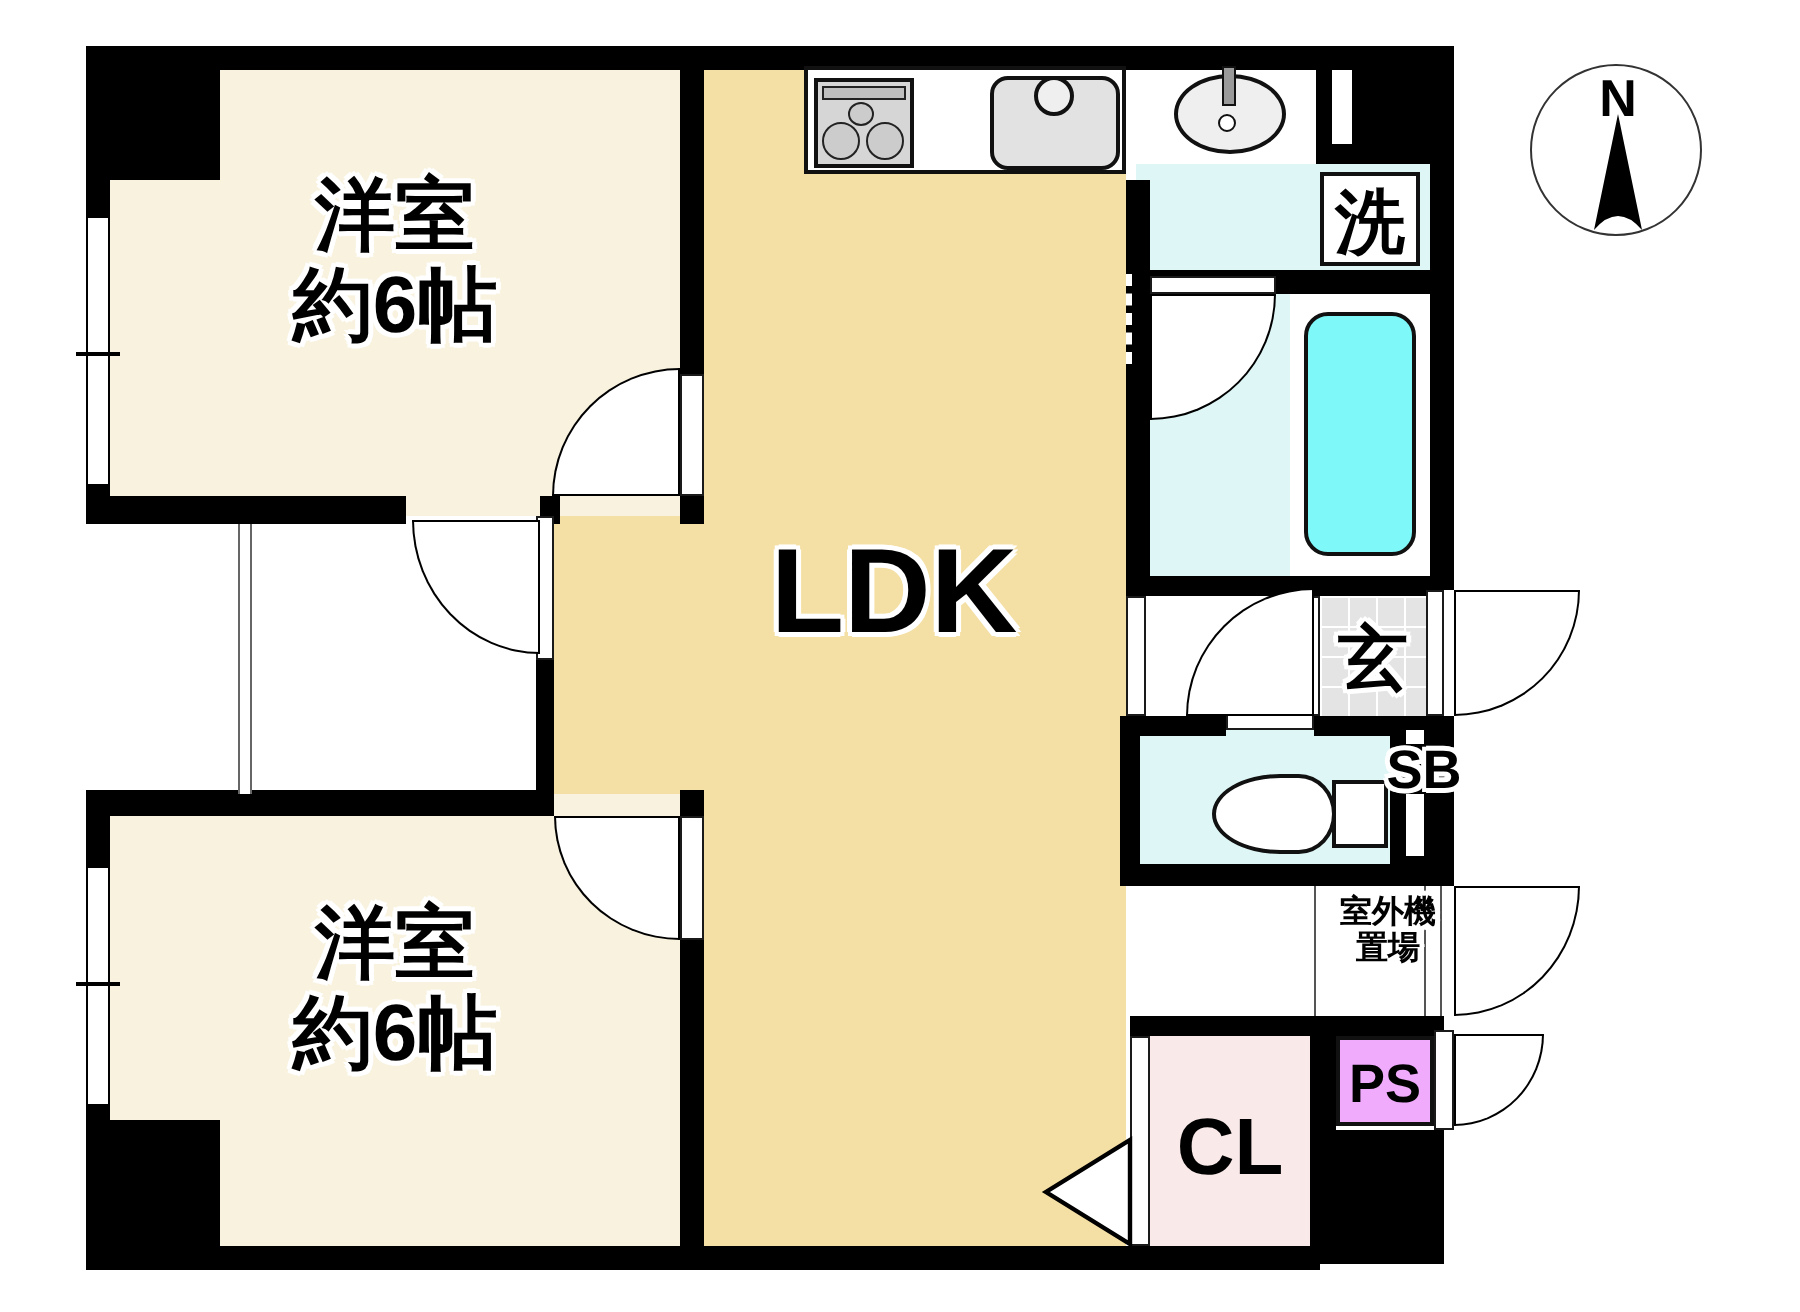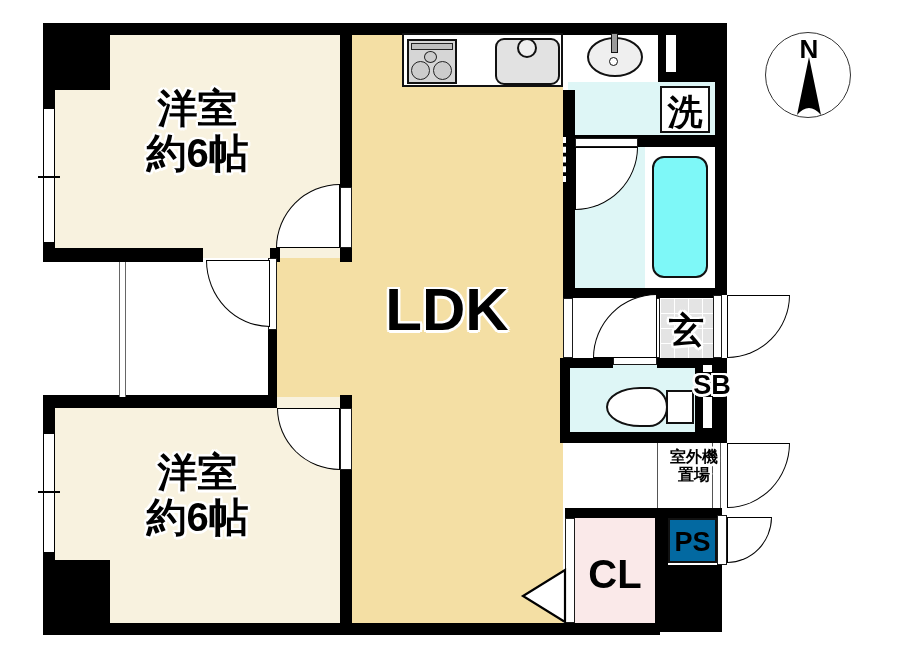--- a/index.html
+++ b/index.html
@@ -141,31 +141,31 @@
   </div>
 
   <div class="lbl" style="left:75px;top:86px;width:245px;font-size:40px;">
     <div>洋室</div>
     <div>約6帖</div>
   </div>
   <div class="lbl" style="left:75px;top:450px;width:245px;font-size:40px;">
     <div>洋室</div>
     <div>約6帖</div>
   </div>
-  <div class="lbl" style="left:322px;top:276px;width:250px;">
+  <div class="lbl" style="left:322px;top:262px;width:250px;">
     <div style="font-size:60px;">LDK</div>
   </div>
 
   <div class="abs" style="left:660px;top:86px;width:50px;height:47px;background:#fff;border:2px solid #111;">
     <div class="lbl" style="left:0;top:4px;width:46px;font-size:35px;text-shadow:none;">洗</div>
   </div>
   <div class="lbl" style="left:660px;top:310px;width:53px;font-size:35px;">玄</div>
   <div class="lbl" style="left:686px;top:370px;width:52px;font-size:27px;">SB</div>
   <div class="lbl" style="left:645px;top:448px;width:98px;font-size:16px;">
     <div>室外機</div>
     <div>置場</div>
   </div>
-  <div class="abs" style="left:668px;top:518px;width:49px;height:45px;background:#0369a1;border:2px solid #111;">
+  <div class="abs" style="left:668px;top:518px;width:49px;height:45px;background:#f0abfc;border:2px solid #111;">
     <div class="lbl" style="left:0;top:7px;width:45px;font-size:27px;text-shadow:none;">PS</div>
   </div>
   <div class="lbl" style="left:575px;top:552px;width:80px;font-size:40px;text-shadow:none;">CL</div>
 
 </div>
 
 </body></html>

